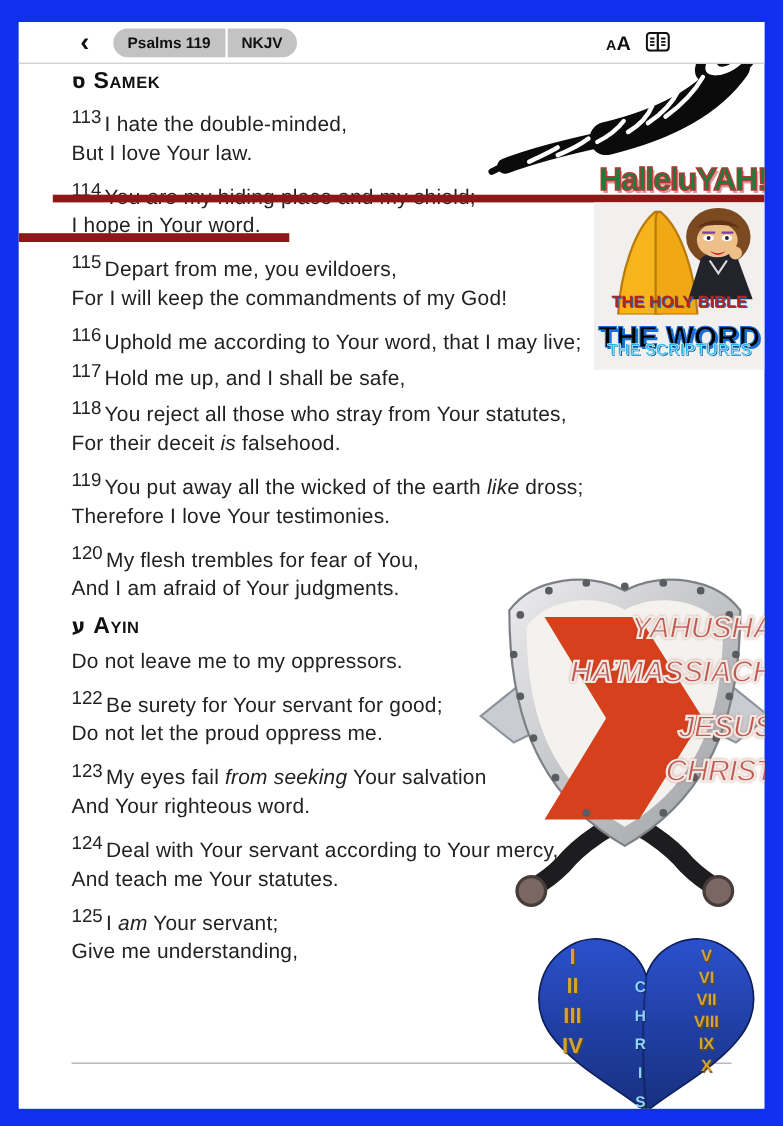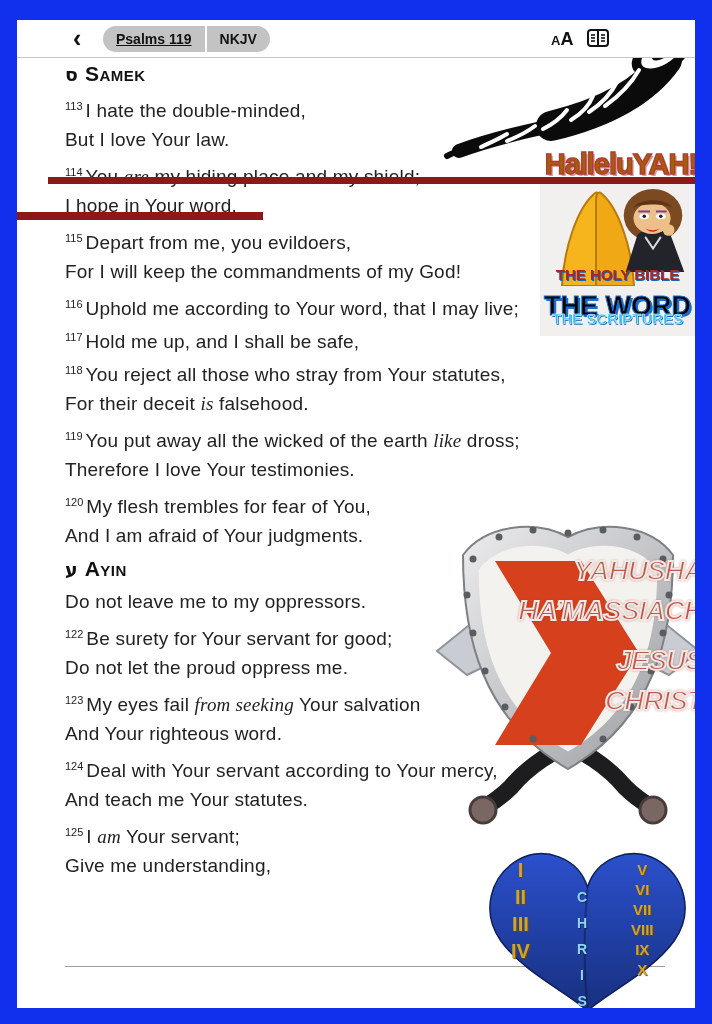--- a/index.html
+++ b/index.html
@@ -10,44 +10,44 @@
   }
   .page{
     position:absolute;left:17px;top:20px;width:678px;height:988px;
     background:#ffffff;overflow:hidden;
   }
   
   .navbar{position:absolute;top:0;left:0;right:0;height:37px;border-bottom:1px solid #c6c6c6;background:#fff;z-index:5;}
   .back{position:absolute;left:56px;top:1px;font-size:25px;font-weight:bold;color:#111;line-height:34px;cursor:pointer;}
   .pillgroup{position:absolute;left:86px;top:6px;display:flex;gap:2px;}
   .pill{background:#c3c3c3;color:#111;font-size:14px;font-weight:bold;line-height:26px;height:26px;padding:0 13px;white-space:nowrap;}
-  .pill.first{border-radius:13px 0 0 13px;text-decoration:underline;}
+  .pill.first{border-radius:13px 0 0 13px;}
   .pill.last{border-radius:0 13px 13px 0;}
   .fontsize{position:absolute;left:534px;top:6px;color:#111;font-weight:bold;line-height:26px;}
   .fontsize .a1{font-size:13px;}
   .fontsize .a2{font-size:18px;}
   .pagesicon{position:absolute;left:570px;top:9px;}
   
   .content{position:absolute;left:48px;top:37px;width:616px;z-index:1;color:#222;font-size:19px;letter-spacing:.2px;}
   .line{height:33px;line-height:33px;white-space:nowrap;}
   .hline{font-weight:bold;color:#111;}
   .heb{font-family:"DejaVu Sans", sans-serif;font-size:19px;}
   .sc{font-variant:small-caps;font-size:21px;letter-spacing:.5px;}
-  sup.vnum{font-size:11px;vertical-align:7px;margin-right:3px;color:#222;letter-spacing:0;margin-top:33px;}
-  .it{font-style:italic;font-family:Liberation Serif, serif;}
+  sup.vnum{font-size:17px;vertical-align:7px;margin-right:3px;color:#222;letter-spacing:0;margin-top:33px;}
+  .it{font-style:italic;}
   .bottomrule{position:absolute;left:48px;top:946px;width:600px;height:1px;background:#9d9d9d;z-index:1;}
   
   .redline{position:absolute;z-index:2;}
   .red1{left:31px;top:157px;width:647px;height:7px;}
   .red2{left:0px;top:192px;width:246px;height:8px;}
   
   .shofar{position:absolute;left:426px;top:4px;width:252px;height:146px;z-index:3;}
   .hallelu{
     position:absolute;left:468px;top:128px;width:212px;text-align:right;z-index:3;
-    font-size:29px;font-weight:800;letter-spacing:-1px;color:#a16207;
+    font-size:29px;font-weight:800;letter-spacing:-1px;color:#15803d;
     -webkit-text-stroke:1.4px #b23a35;
     text-shadow:2px 2px 0 rgba(178,58,53,.5), 0 0 1px #b23a35;
     white-space:nowrap;
   }
   .praypanel{position:absolute;left:523px;top:164px;width:155px;height:152px;background:#f2f0ee;z-index:3;overflow:hidden;}
   .praypanel svg{position:absolute;}
   .pp-t{position:absolute;width:100%;text-align:center;font-weight:800;white-space:nowrap;}
   .pp-t1{top:82px;font-size:15px;color:#b3241c;text-shadow:1px 1px 0 #1565c0;}
   .pp-t2{top:107px;font-size:27px;color:#000000;-webkit-text-stroke:1px #1a6fd4;text-shadow:2px 2px 0 #1a6fd4;}
   .pp-t3{top:126px;font-size:15px;color:#25b7ec;-webkit-text-stroke:.5px #ffffff;text-shadow:1px 1px 0 #0d5ba8;}

